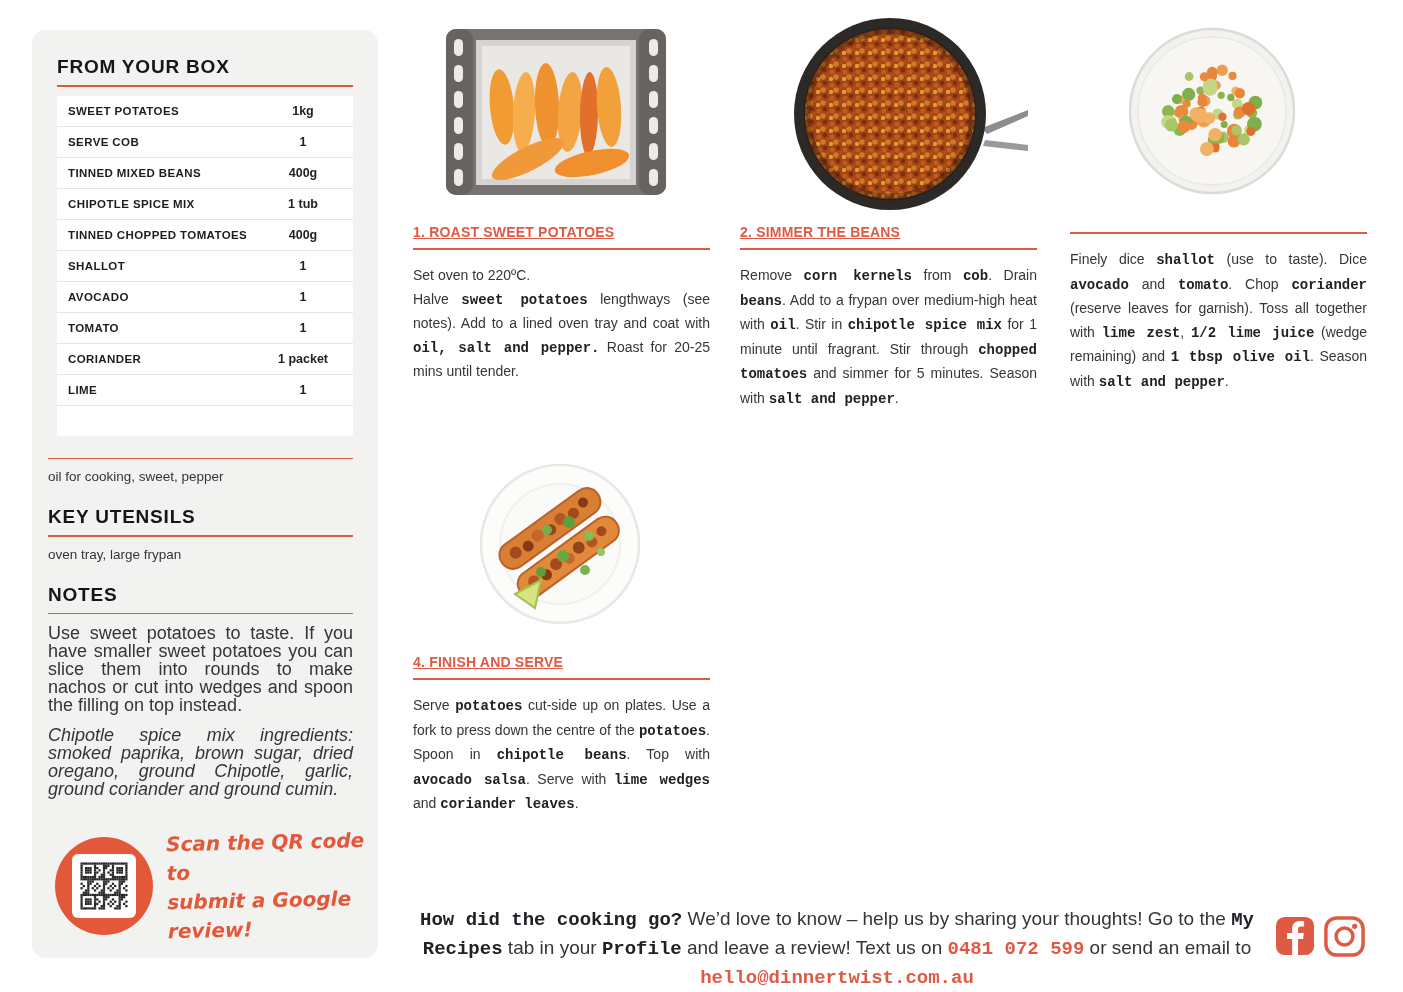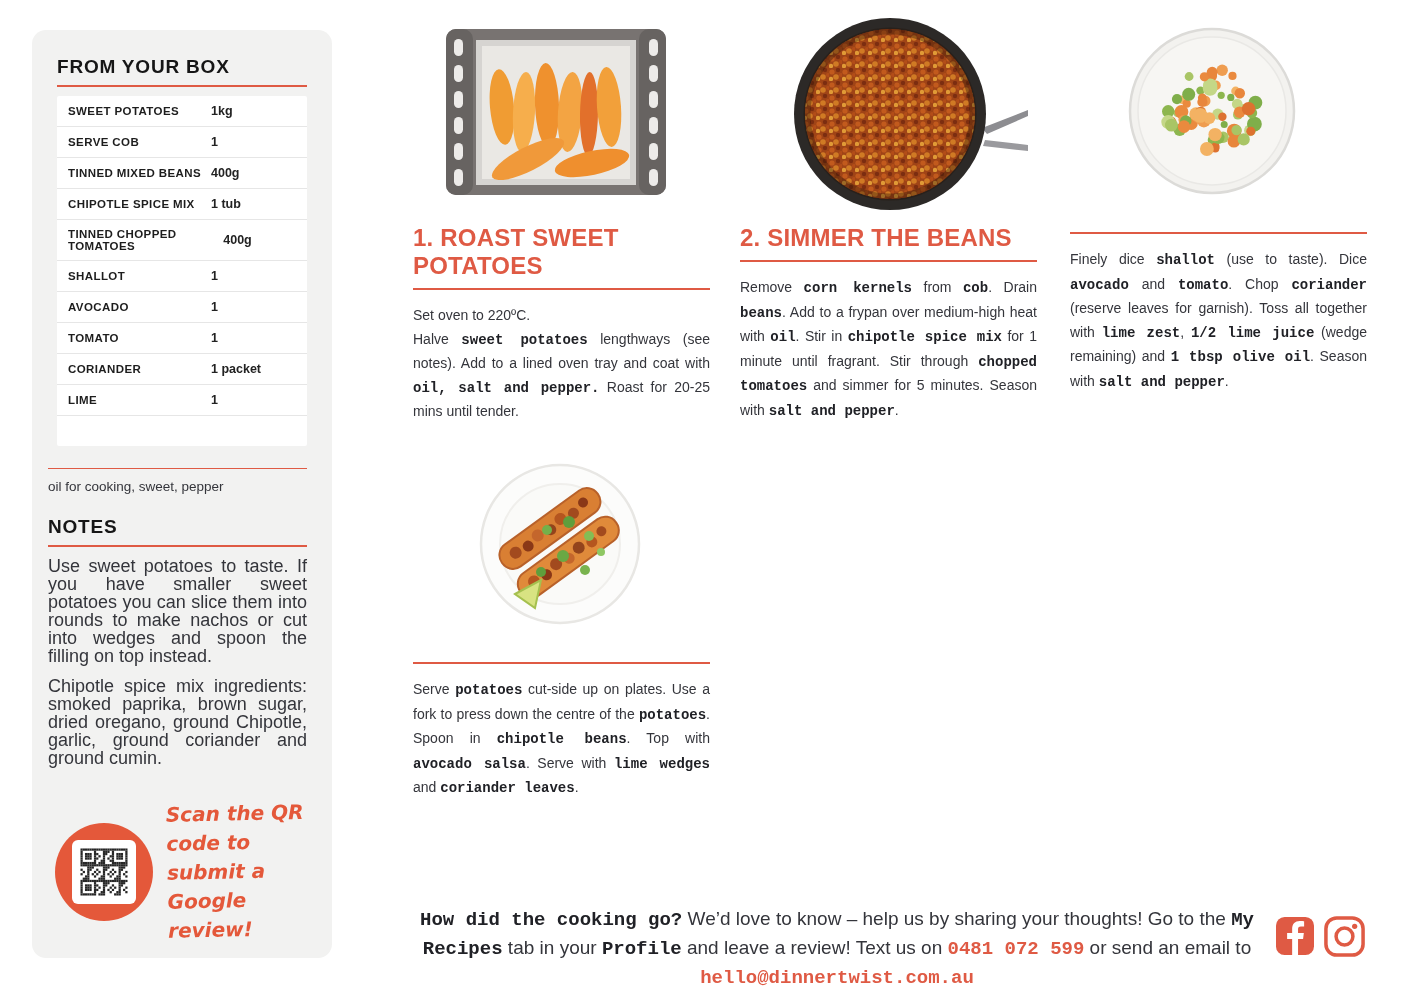--- a/index.html
+++ b/index.html
@@ -9,49 +9,49 @@
     --text:#34353B;
     --card-bg:#F2F2F1;
     --row-line:#E6E6E6;
   }
   *{box-sizing:border-box;margin:0;padding:0;}
   html,body{background:#fff;}
   body{font-family:"Liberation Sans",sans-serif;color:var(--text);}
   .page{position:relative;width:1403px;height:992px;background:#fff;overflow:hidden;}
 
   
-  .side-card{position:absolute;left:32px;top:30px;width:300px;height:928px;
+  .side-card{position:absolute;left:32px;top:30px;width:346px;height:928px;
     background:var(--card-bg);border-radius:14px;padding:26px 25px 0 25px;}
   .sec-title{font-size:19px;font-weight:700;color:var(--heading);letter-spacing:0.8px;}
   .thin-rule{height:1.5px;background:var(--accent);margin-top:7px;}
 
   .box-table{background:#fff;margin-top:9px;padding-bottom:30px;border-radius:2px;}
   .box-row{display:flex;align-items:center;justify-content:space-between;
     padding:8px 4px 8px 11px;border-bottom:1px solid var(--row-line);}
   .box-row .ing{font-size:11.5px;font-weight:700;letter-spacing:0.4px;color:#1d1d1d;}
-  .box-row .qty{font-size:12.5px;font-weight:700;color:#222;width:92px;text-align:left;}
+  .box-row .qty{font-size:12.5px;font-weight:700;color:#222;width:92px;text-align:center;}
 
   .sub{margin-left:-9px;margin-right:0;}
   .sub-section{margin-top:22px;}
   .sub-text{font-size:13.5px;margin-top:10px;color:var(--text);}
   .notes-p{font-size:18px;line-height:18px;margin-top:10px;text-align:justify;color:var(--text);}
-  .notes-p.italic{margin-top:12px;}
+  .notes-p.italic{font-style:italic;margin-top:12px;}
 
   .review-row{position:absolute;left:23px;bottom:14px;display:flex;align-items:center;}
   .qr-circle{width:98px;height:98px;border-radius:50%;background:var(--accent-deep);
     display:flex;align-items:center;justify-content:center;flex:0 0 auto;}
   .qr-box{width:64px;height:64px;background:#fff;border-radius:6px;padding:4px;}
   .qr-box svg{width:100%;height:100%;display:block;}
   .review-text{margin-left:14px;font-size:20px;line-height:1.45;color:var(--accent-deep);
     font-style:italic;font-weight:700;transform:rotate(-1.2deg);
     font-family:"DejaVu Sans",sans-serif;}
 
   
   .step-block{position:absolute;width:297px;}
-  .step-title{font-size:24px;font-weight:700;color:var(--accent);letter-spacing:0.2px;}
+  .step-title{font-size:14px;font-weight:700;color:var(--accent);letter-spacing:0.2px;text-decoration:underline;}
   .step-rule{height:2px;background:var(--accent);margin-top:8px;}
   .step-body{margin-top:14px;}
   .step-body p{font-size:14px;line-height:23.5px;text-align:justify;color:var(--text);}
   .step-body p + p{}
   .b{font-weight:700;color:#202126;font-family:Liberation Mono, monospace;}
   .accent{color:var(--accent);}
 
   .photo{position:absolute;}
   .photo svg{width:100%;height:100%;display:block;}
 
@@ -122,20 +122,25 @@
           <span class="qty">1</span>
         </div>
       </div>
 
     <div class="sub">
       <div class="sub-section">
         <div class="thin-rule"></div>
         <p class="sub-text">oil for cooking, sweet, pepper</p>
       </div>
 
+      <div class="sub-section">
+        <h2 class="sec-title">KEY UTENSILS</h2>
+        <div class="thin-rule"></div>
+        <p class="sub-text">oven tray, large frypan</p>
+      </div>
 
       <div class="sub-section">
         <h2 class="sec-title">NOTES</h2>
         <div class="thin-rule"></div>
         <p class="notes-p">Use sweet potatoes to taste. If you have smaller sweet potatoes you can slice them into rounds to make nachos or cut into wedges and spoon the filling on top instead.</p>
         <p class="notes-p italic">Chipotle spice mix ingredients: smoked paprika, brown sugar, dried oregano, ground Chipotle, garlic, ground coriander and ground cumin.</p>
       </div>
     </div>
 
     <div class="review-row">
@@ -584,20 +589,21 @@
   </section>
 
   <section class="step-block" style="left:1070px;top:224px;">
     <div class="step-rule"></div>
     <div class="step-body">
       <p><span>Finely dice </span><span class="b">shallot</span><span> (use to taste). Dice </span><span class="b">avocado</span><span> and </span><span class="b">tomato</span><span>. Chop </span><span class="b">coriander</span><span> (reserve leaves for garnish). Toss all together with </span><span class="b">lime zest</span><span>, </span><span class="b">1/2 lime juice</span><span> (wedge remaining) and </span><span class="b">1 tbsp olive oil</span><span>. Season with </span><span class="b">salt and pepper</span><span>.</span></p>
     </div>
   </section>
 
   <section class="step-block" style="left:413px;top:654px;">
+    <h3 class="step-title">4. FINISH AND SERVE</h3>
     <div class="step-rule"></div>
     <div class="step-body">
       <p><span>Serve </span><span class="b">potatoes</span><span> cut-side up on plates. Use a fork to press down the centre of the </span><span class="b">potatoes</span><span>. Spoon in </span><span class="b">chipotle beans</span><span>. Top with </span><span class="b">avocado salsa</span><span>. Serve with </span><span class="b">lime wedges</span><span> and </span><span class="b">coriander leaves</span><span>.</span></p>
     </div>
   </section>
 
   <p class="footer-text"><span class="b">How did the cooking go?</span><span> We’d love to know – help us by sharing your thoughts! Go to the </span><span class="b">My Recipes</span><span> tab in your </span><span class="b">Profile</span><span> and leave a review! Text us on </span><span class="b accent">0481 072 599</span><span> or send an email to </span><span class="b accent">hello@dinnertwist.com.au</span></p>
 
   <a class="social" style="left:1276px;top:917px;width:38px;height:38px;">
     <svg viewBox="0 0 40 40" xmlns="http://www.w3.org/2000/svg">

